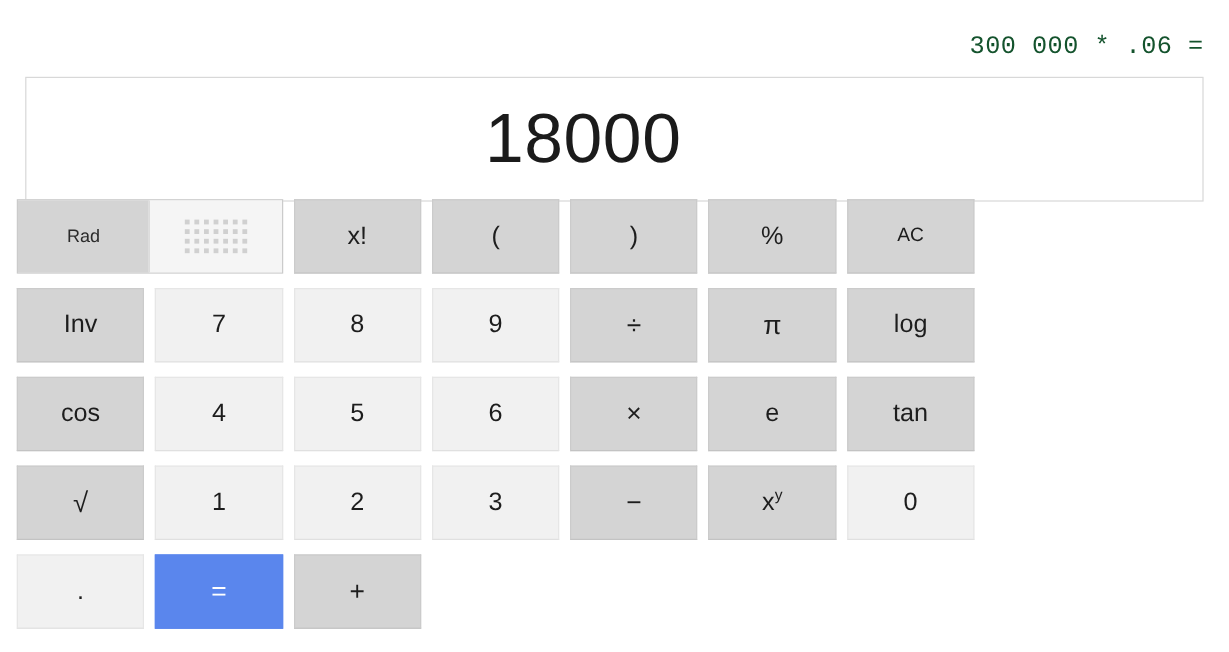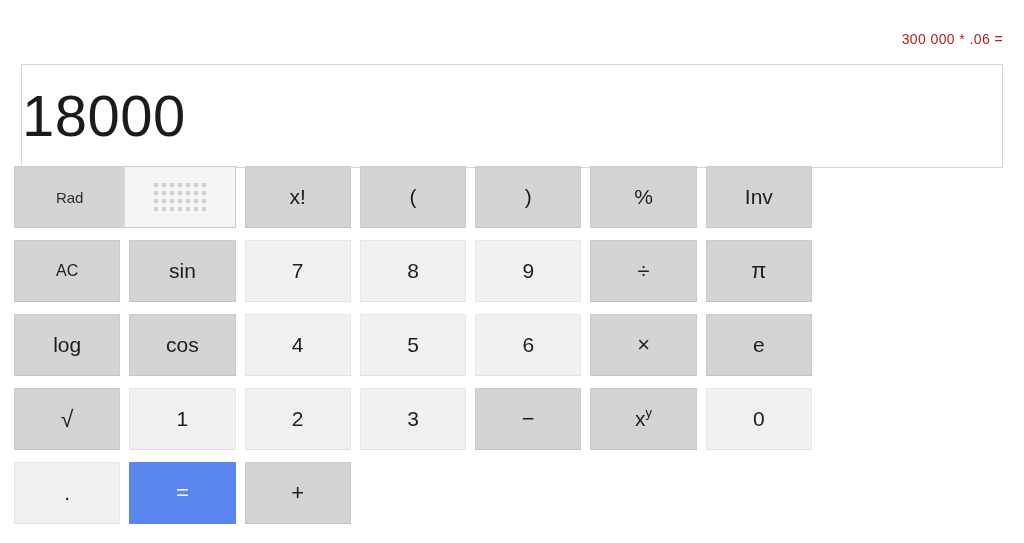--- a/index.html
+++ b/index.html
@@ -25,39 +25,40 @@
     position: absolute;
     left: 21px;
     top: 24px;
     width: 982px;
     height: 30px;
     display: flex;
     justify-content: flex-end;
     align-items: center;
   }
   .expression {
-    font-size: 14px;
-    color: #b91c1c;
+    font-size: 21px;
+    color: #14532d;
     letter-spacing: 0.4px;
     white-space: pre;
+    font-family: Liberation Mono, monospace;
   }
 
   
   .display {
     position: absolute;
     left: 21px;
     top: 64px;
     width: 982px;
     height: 104px;
     box-sizing: border-box;
     background: #ffffff;
     border: 1px solid #d8d8d8;
     display: flex;
     align-items: center;
-    justify-content: flex-start;
+    justify-content: center;
     padding-right: 52px;
   }
   .result {
     font-size: 58px;
     color: #1b1b1b;
     font-weight: 300;
     letter-spacing: 0.5px;
     line-height: 1;
   }
 
@@ -211,29 +212,26 @@
       </div>
     <div class="key">
         <span>(</span>
       </div>
     <div class="key">
         <span>)</span>
       </div>
     <div class="key">
         <span>%</span>
       </div>
-    <div class="key">
-        <span>Inv</span>
-      </div>
-
     <div class="key" style="font-size:16px">
         <span>AC</span>
       </div>
-    <div class="key">
-        <span>sin</span>
+
+    <div class="key">
+        <span>Inv</span>
       </div>
     <div class="key num">
         <span>7</span>
       </div>
     <div class="key num">
         <span>8</span>
       </div>
     <div class="key num">
         <span>9</span>
       </div>
@@ -259,20 +257,23 @@
     <div class="key num">
         <span>6</span>
       </div>
     <div class="key op">
         <span>×</span>
       </div>
 
     <div class="key">
         <span>e</span>
       </div>
+    <div class="key">
+        <span>tan</span>
+      </div>
     <div class="key sqrt">
         <span>√</span>
       </div>
     <div class="key num">
         <span>1</span>
       </div>
     <div class="key num">
         <span>2</span>
       </div>
     <div class="key num">

